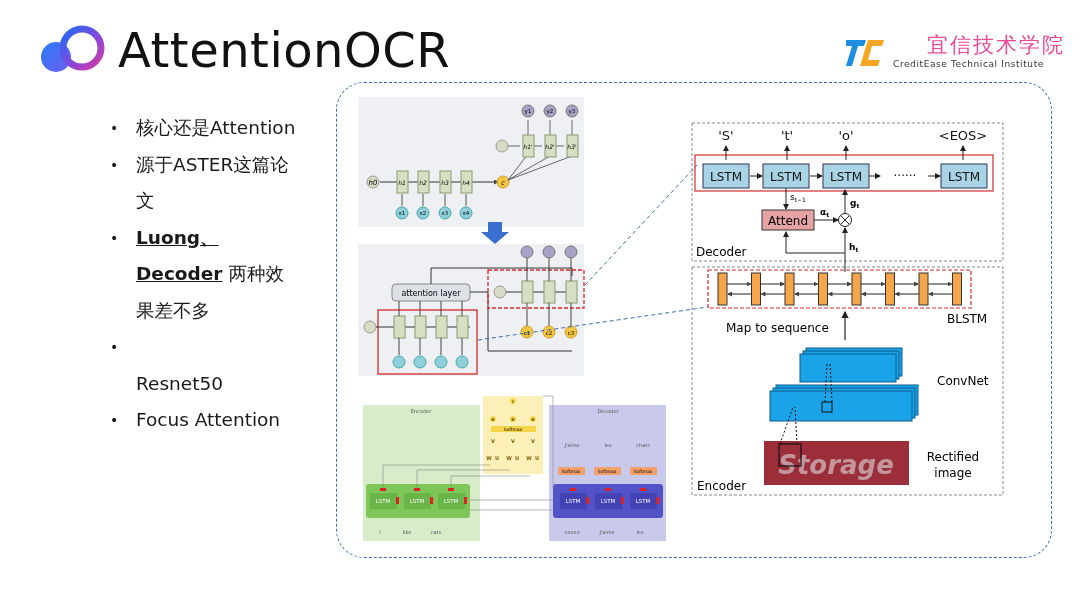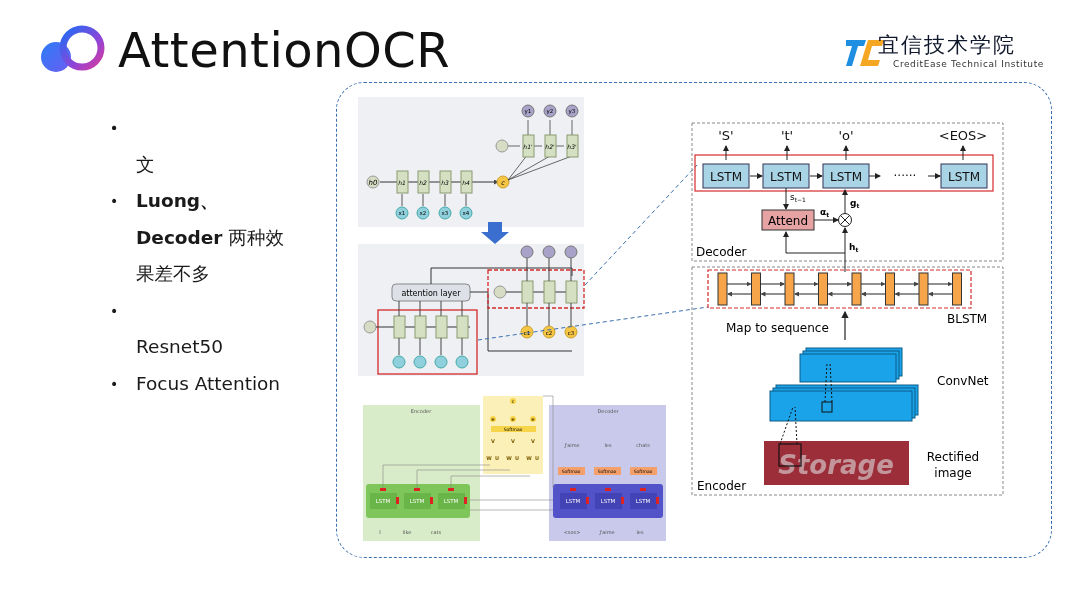--- a/index.html
+++ b/index.html
@@ -1,25 +1,25 @@
 <!DOCTYPE html>
 <html><head>
 <meta charset="utf-8">
 <style>
   html, body { margin:0; padding:0; background:#ffffff; }
   body { width:1080px; height:608px; position:relative; overflow:hidden; font-family:"DejaVu Sans", sans-serif; color:#1a1a1a; }
   .abs { position:absolute; }
   #logo { left:38px; top:24px; width:70px; height:52px; }
   #title { left:118px; top:24px; font-size:48px; line-height:52px; font-family:"DejaVu Sans", sans-serif; color:#111; letter-spacing:0.5px; }
-  #brand-cn { left:878px; top:32px; font-size:21px; letter-spacing:2px; color:#0f172a; line-height:26px; }
+  #brand-cn { left:927px; top:32px; font-size:21px; letter-spacing:2px; color:#ec4899; line-height:26px; }
   #brand-en { left:893px; top:59px; font-size:9px; color:#333; letter-spacing:0.6px; line-height:11px;text-align:center; }
   #bullets { left:108px; top:110px; width:215px; }
   .bullet { position:relative; padding-left:28px; font-size:18.5px; line-height:36.5px; color:#1a1a1a; }
   .bullet .dot { position:absolute; left:2px; top:0; font-size:14px; }
-  .bullet b { font-weight:bold; }
+  .bullet b { font-weight:bold;text-decoration:underline; }
   #frame { left:336px; top:82px; width:716px; height:476px; border:1.3px dashed #3a6fb0; border-radius:28px; box-sizing:border-box; }
   svg text { font-family:"DejaVu Sans", sans-serif; }
 </style>
 </head>
 <body>
 
 <svg id="logo" class="abs" viewBox="0 0 70 52">
   <defs>
     <linearGradient id="lg1" x1="0" y1="0" x2="1" y2="1">
       <stop offset="0" stop-color="#2c7cf6"></stop>
@@ -39,24 +39,25 @@
 <svg class="abs" style="left:844px;top:36px;width:42px;height:32px" viewBox="0 0 42 32">
   <path d="M2 4 H22 L20 10 H14 L8 30 H2 L8 10 H2 Z" fill="#1e8fe0"></path>
   <path d="M24 4 H40 L38 10 H28 L24 24 H36 L34 30 H16 Z" fill="#f5a623"></path>
 </svg>
 <div id="brand-cn" class="abs">宜信技术学院</div>
 <div id="brand-en" class="abs">CreditEase Technical Institute</div>
 
 <div id="bullets" class="abs">
   <div class="bullet">
     <span class="dot">•</span>
-  </div>
-  <div class="bullet">
-    <span class="dot">•</span>
-    <br>
+    <span>核心还是Attention</span>
+  </div>
+  <div class="bullet">
+    <span class="dot">•</span>
+    <span>源于ASTER这篇论</span><br>
     <span>文</span>
   </div>
   <div class="bullet">
     <span class="dot">•</span>
     <b>Luong、</b><br>
     <b>Decoder</b>
     <span>两种效</span><br>
     <span>果差不多</span>
   </div>
   <div class="bullet">

